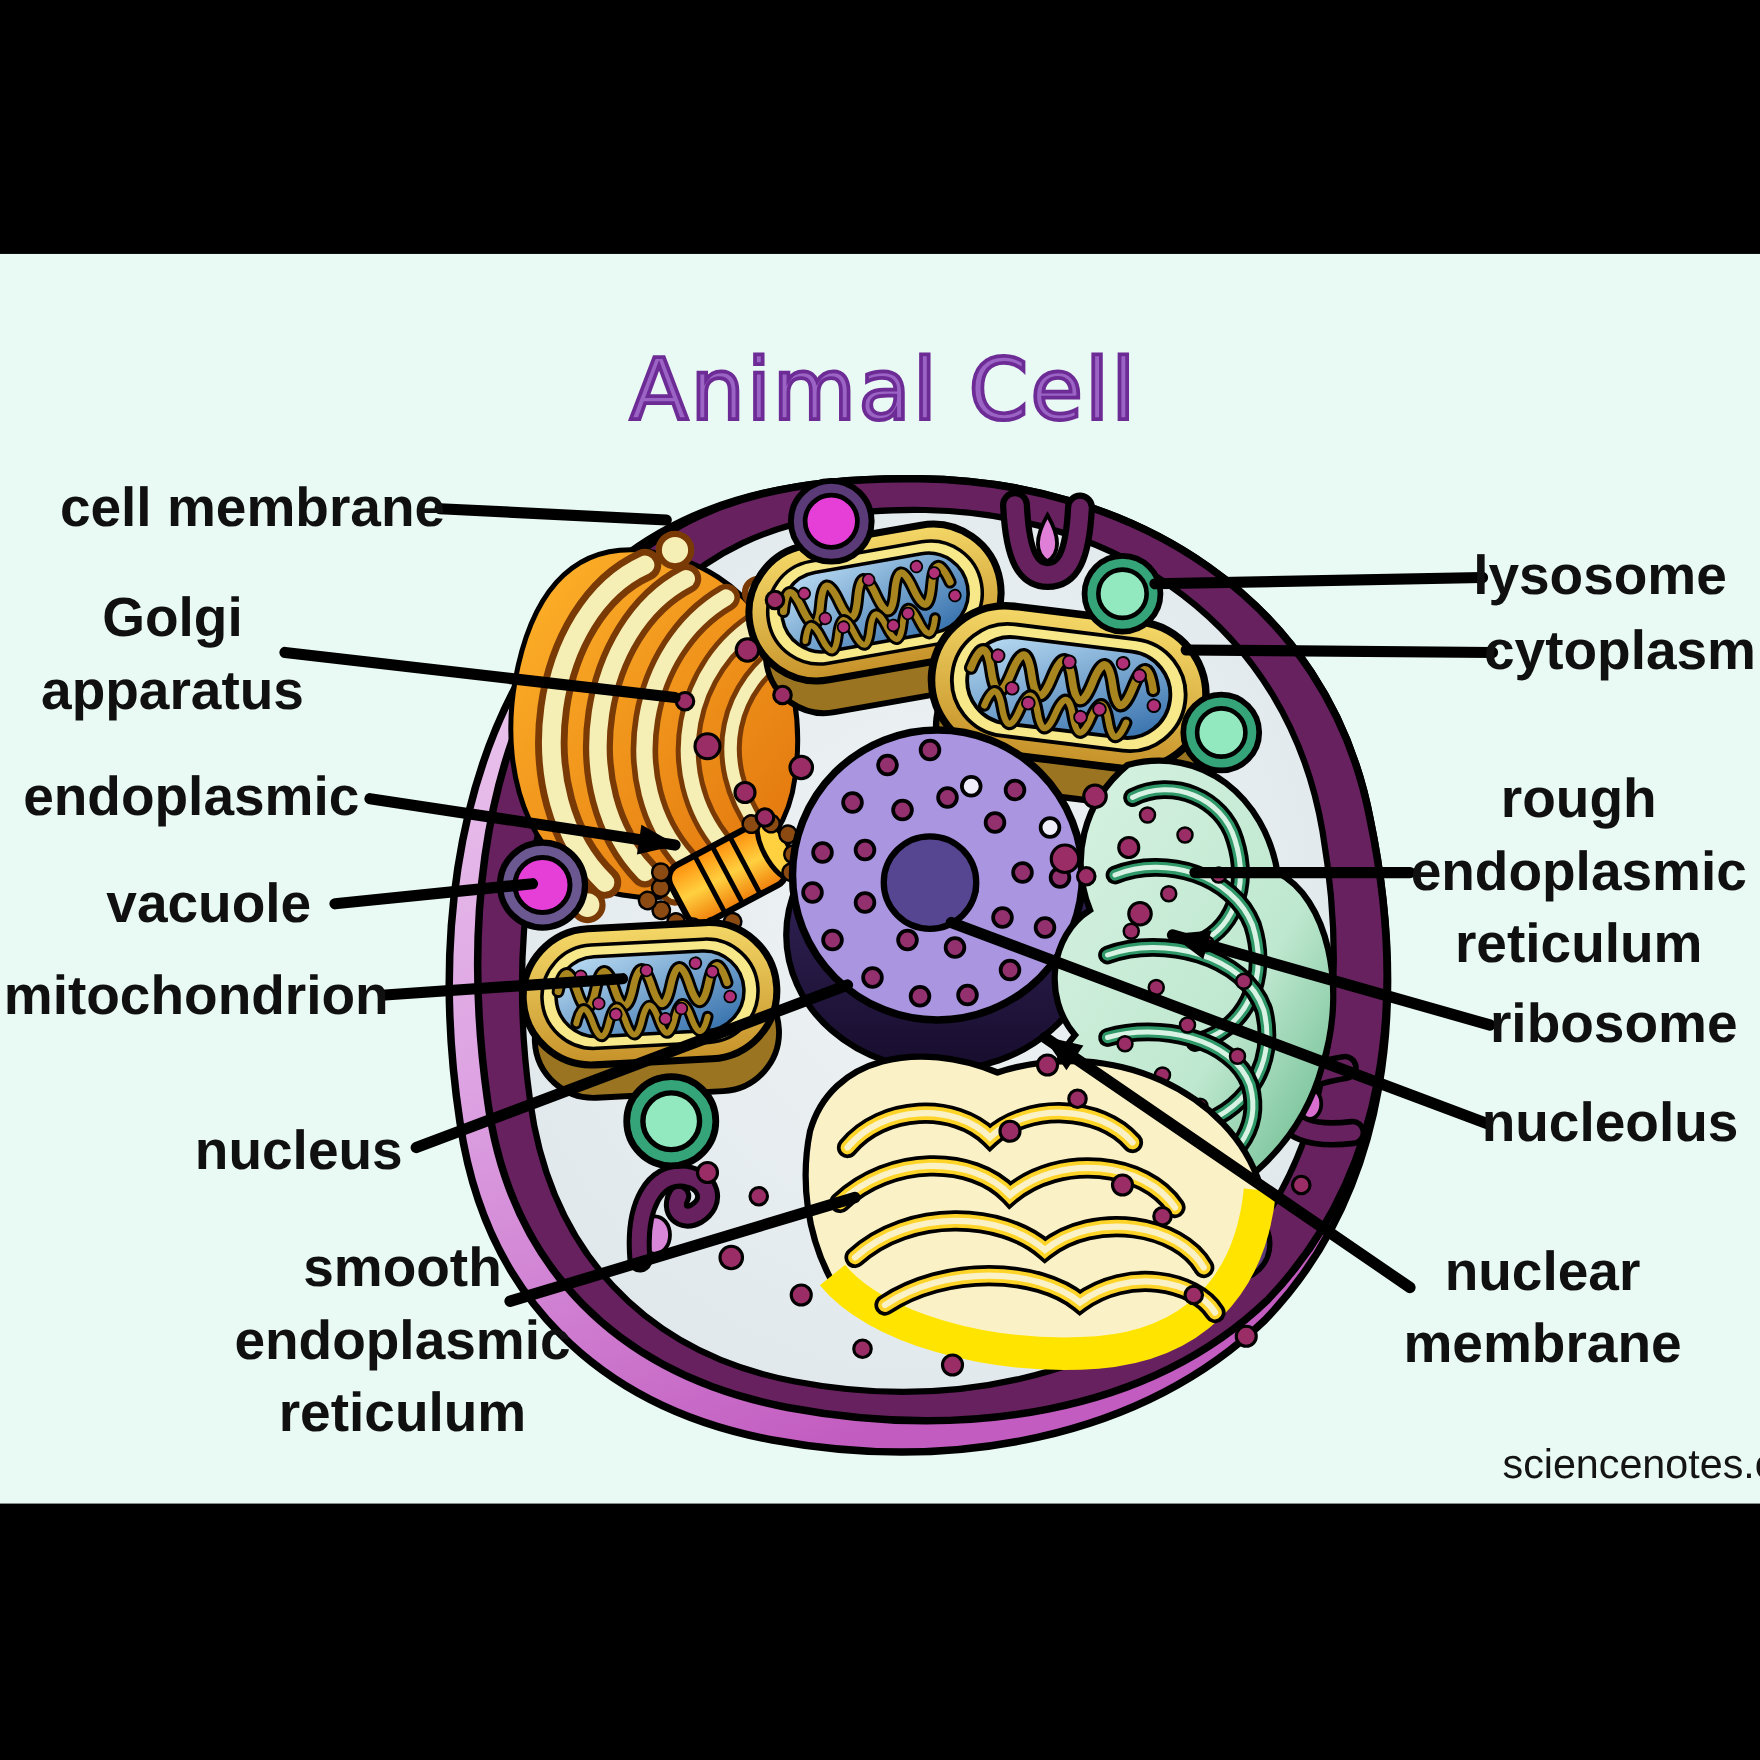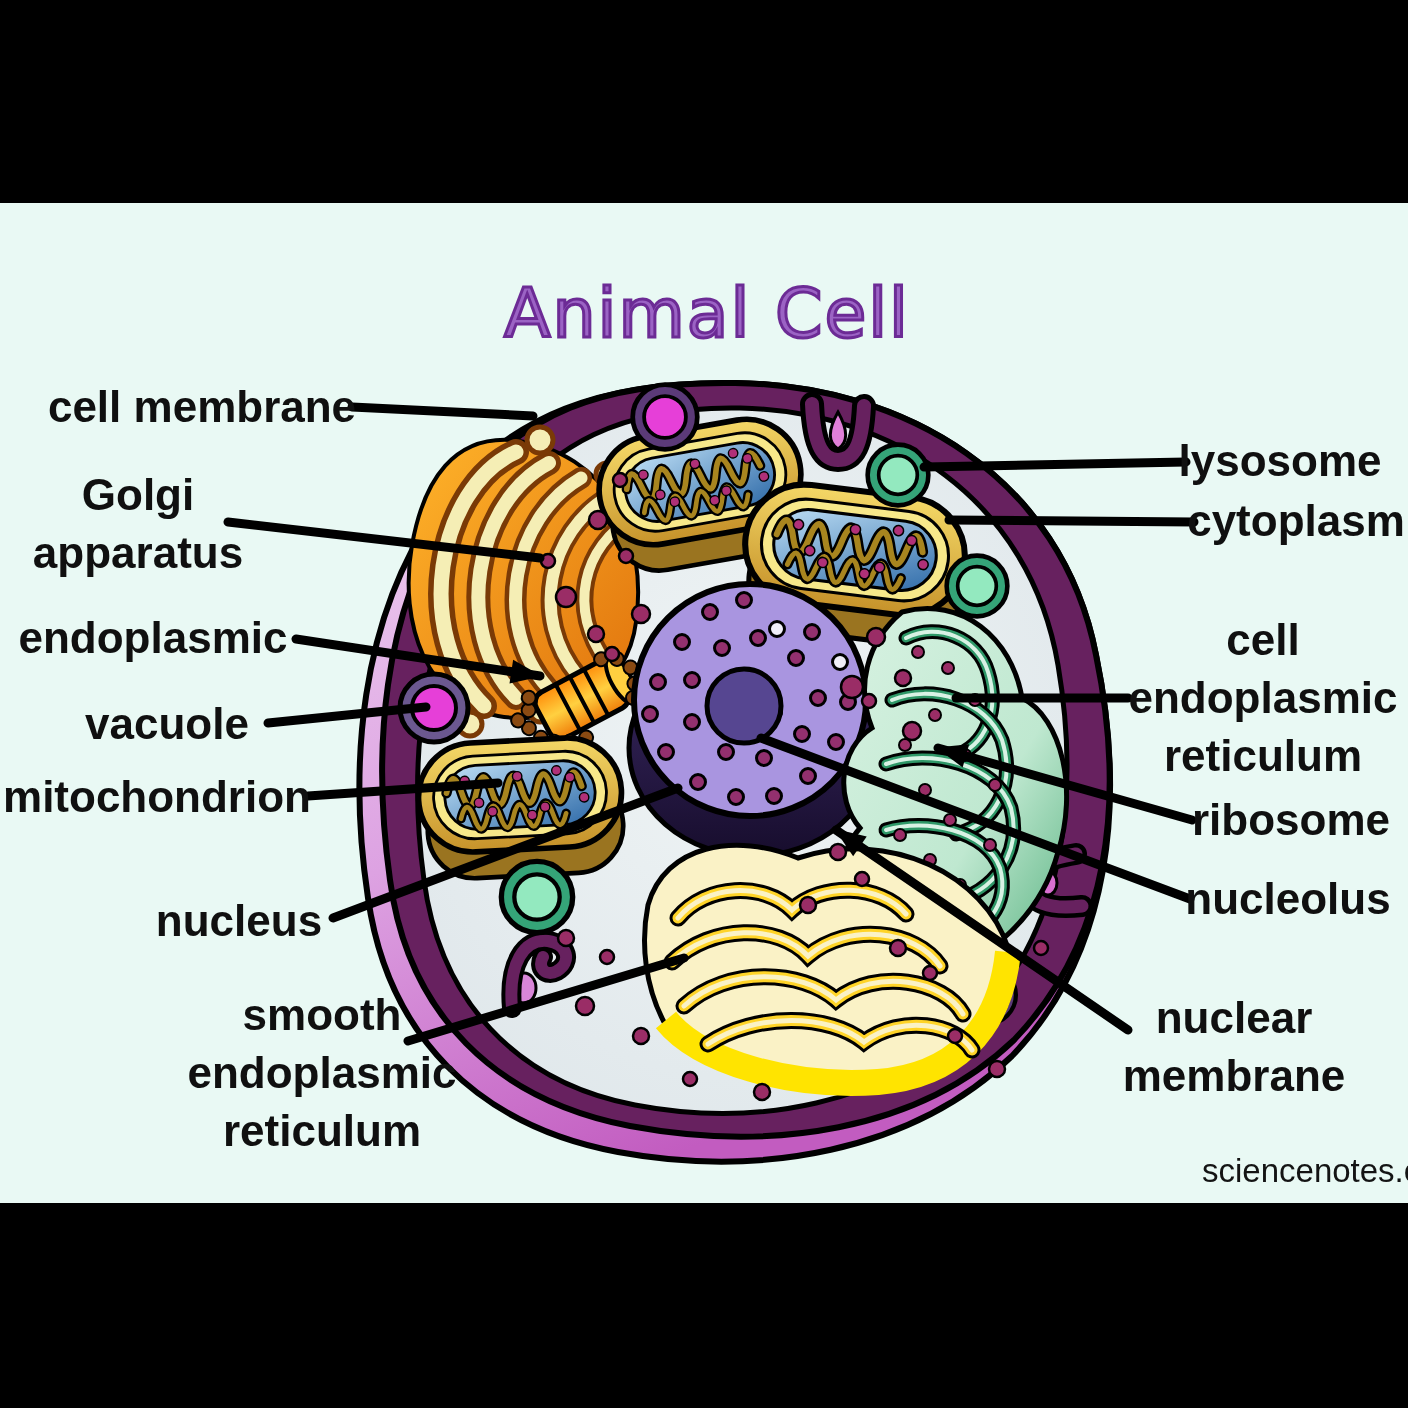--- a/index.html
+++ b/index.html
@@ -335,21 +335,21 @@
 apparatus</div>
 <div class="lbl" style="left:153px;top:638px">endoplasmic</div>
 <div class="lbl" style="left:167px;top:724px">vacuole</div>
 <div class="lbl" style="left:157px;top:797px">mitochondrion</div>
 <div class="lbl" style="left:239px;top:921px">nucleus</div>
 <div class="lbl" style="left:322px;top:1073px">smooth
 endoplasmic
 reticulum</div>
 <div class="lbl" style="left:1280px;top:461px">lysosome</div>
 <div class="lbl" style="left:1296px;top:521px">cytoplasm</div>
-<div class="lbl" style="left:1263px;top:698px">cell
+<div class="lbl" style="left:1263px;top:698px">rough
 endoplasmic
 reticulum</div>
 <div class="lbl" style="left:1291px;top:820px">ribosome</div>
 <div class="lbl" style="left:1288px;top:899px">nucleolus</div>
 <div class="lbl" style="left:1234px;top:1047px">nuclear
 membrane</div>
 
 <div class="watermark">sciencenotes.o</div>
 
 </body></html>

